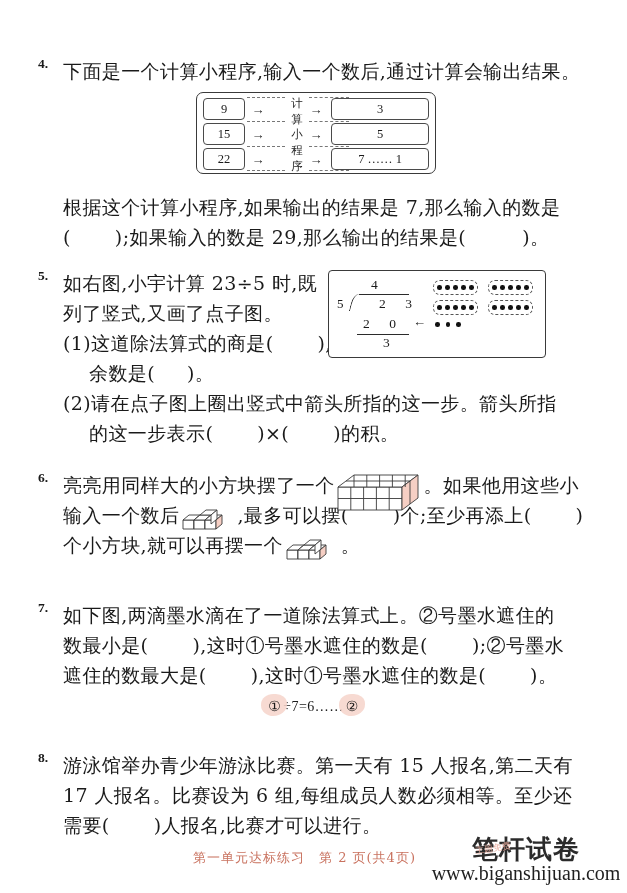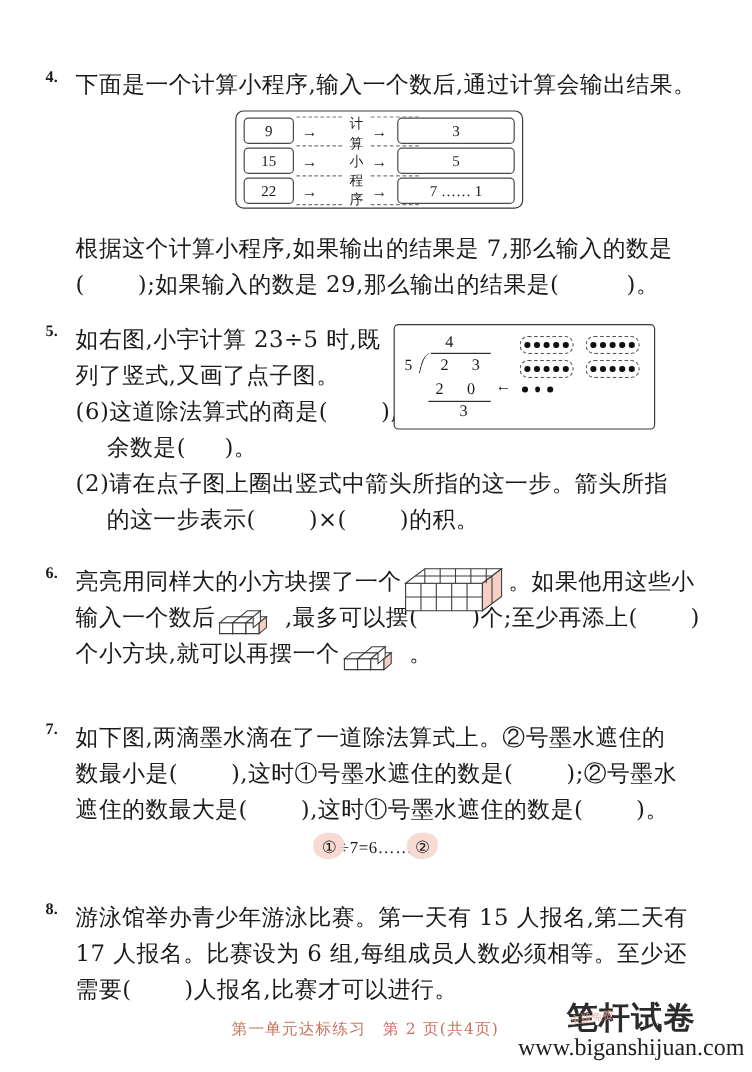--- a/index.html
+++ b/index.html
@@ -190,21 +190,21 @@
   }
   .ld .quotient {
     position: absolute;
     left: 34px;
     top: 1px;
     font-size: 13.5px;
     letter-spacing: 2px;
   }
   .ld .dividend {
     position: absolute;
-    left: 30px;
+    left: 42px;
     top: 20px;
     font-size: 13.5px;
     letter-spacing: 8px;
   }
   .ld .product {
     position: absolute;
     left: 26px;
     top: 40px;
     font-size: 13.5px;
     letter-spacing: 8px;
@@ -416,21 +416,21 @@
       </div>
     </div>
   </div>
 
   <div class="q" style="top:268px;">
     <span class="q-num">5.</span>
     <div class="q-body">
       <div class="line cjk">如右图,小宇计算 23÷5 时,既</div>
       <div class="line cjk">列了竖式,又画了点子图。</div>
       <div class="line cjk">
-        <span>(6)这道除法算式的商是(</span><span class="blank-md"></span><span>),</span>
+        <span>(1)这道除法算式的商是(</span><span class="blank-md"></span><span>),</span>
       </div>
       <div class="line cjk" style="padding-left:26px;">
         <span>余数是(</span><span class="blank-sm"></span><span>)。</span>
       </div>
       <div class="line cjk">(2)请在点子图上圈出竖式中箭头所指的这一步。箭头所指</div>
       <div class="line cjk" style="padding-left:26px;">
         <span>的这一步表示(</span><span class="blank-md"></span><span>)×(</span><span class="blank-md"></span><span>)的积。</span>
       </div>
     </div>
   </div>

